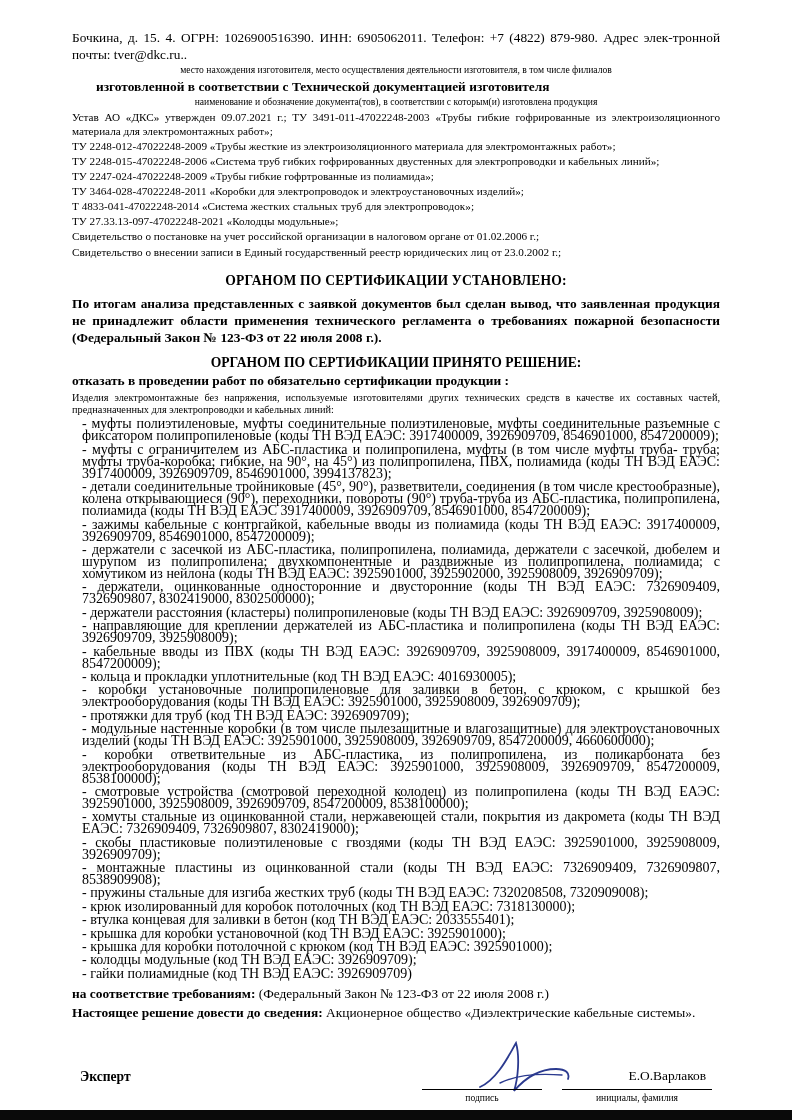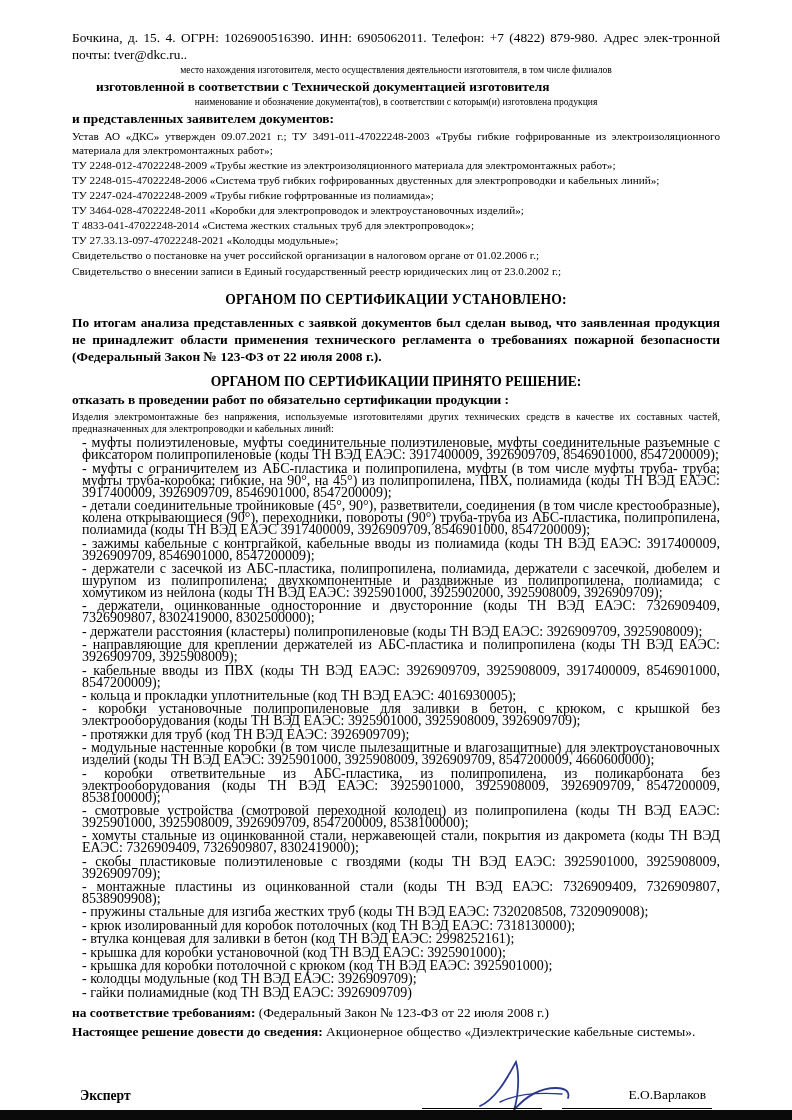--- a/index.html
+++ b/index.html
@@ -180,21 +180,20 @@
 
 <div class="page">
   <div class="content">
 
     <div class="hdr-block">Бочкина, д. 15. 4. ОГРН: 1026900516390. ИНН: 6905062011. Телефон: +7 (4822) 879-980. Адрес элек-тронной почты: tver@dkc.ru..</div>
     <div class="caption">место нахождения изготовителя, место осуществления деятельности изготовителя, в том числе филиалов</div>
 
     <div class="bold-left">изготовленной в соответствии с Технической документацией изготовителя</div>
     <div class="caption">наименование и обозначение документа(тов), в соответствии с которым(и) изготовлена продукция</div>
 
-    <div class="bold-left0">и представленных заявителем документов:</div>
 
     <div class="doclist">
       <div class="item">Устав АО «ДКС» утвержден 09.07.2021 г.; ТУ 3491-011-47022248-2003 «Трубы гибкие гофрированные из электроизоляционного материала для электромонтажных работ»;</div>
       <div class="item">ТУ 2248-012-47022248-2009 «Трубы жесткие из электроизоляционного материала для электромонтажных работ»;</div>
       <div class="item">ТУ 2248-015-47022248-2006 «Система труб гибких гофрированных двустенных для электропроводки и кабельных линий»;</div>
       <div class="item">ТУ 2247-024-47022248-2009 «Трубы гибкие гофртрованные из полиамида»;</div>
       <div class="item">ТУ 3464-028-47022248-2011 «Коробки для электропроводок и электроустановочных изделий»;</div>
       <div class="item">Т 4833-041-47022248-2014 «Система жестких стальных труб для электропроводок»;</div>
       <div class="item">ТУ 27.33.13-097-47022248-2021 «Колодцы модульные»;</div>
       <div class="item">Свидетельство о постановке на учет российской организации в налоговом органе от 01.02.2006 г.;</div>
@@ -203,40 +202,40 @@
 
     <div class="section-title">ОРГАНОМ ПО СЕРТИФИКАЦИИ УСТАНОВЛЕНО:</div>
     <div class="para-just">По итогам анализа представленных с заявкой документов был сделан вывод, что заявленная продукция не принадлежит области применения технического  регламента о требованиях пожарной безопасности (Федеральный Закон № 123-ФЗ от 22 июля 2008 г.).</div>
 
     <div class="decision-title">ОРГАНОМ ПО СЕРТИФИКАЦИИ ПРИНЯТО РЕШЕНИЕ:</div>
     <div class="decision-line">отказать в проведении работ по обязательно сертификации продукции :</div>
     <div class="intro-small">Изделия электромонтажные без напряжения, используемые изготовителями других технических средств в качестве их составных частей, предназначенных для электропроводки и кабельных линий:</div>
 
     <div class="bullets">
       <div class="b">- муфты полиэтиленовые, муфты соединительные полиэтиленовые, муфты соединительные разъемные с фиксатором полипропиленовые (коды ТН ВЭД ЕАЭС: 3917400009, 3926909709, 8546901000, 8547200009);</div>
-      <div class="b">- муфты с ограничителем из АБС-пластика и полипропилена, муфты (в том числе муфты труба- труба; муфты труба-коробка; гибкие, на 90°, на 45°) из полипропилена, ПВХ, полиамида (коды ТН ВЭД ЕАЭС: 3917400009, 3926909709, 8546901000, 8547200009);</div>
+      <div class="b">- муфты с ограничителем из АБС-пластика и полипропилена, муфты (в том числе муфты труба- труба; муфты труба-коробка; гибкие, на 90°, на 45°) из полипропилена, ПВХ, полиамида (коды ТН ВЭД ЕАЭС: 3917400009, 3926909709, 8546901000, 3994137823);</div>
       <div class="b">- детали соединительные тройниковые (45°, 90°), разветвители, соединения (в том числе крестообразные), колена открывающиеся (90°), переходники, повороты (90°) труба-труба из АБС-пластика, полипропилена, полиамида (коды ТН ВЭД ЕАЭС 3917400009, 3926909709, 8546901000, 8547200009);</div>
       <div class="b">- зажимы кабельные с контргайкой, кабельные вводы из полиамида (коды ТН ВЭД ЕАЭС: 3917400009, 3926909709, 8546901000, 8547200009);</div>
       <div class="b">- держатели с засечкой из АБС-пластика, полипропилена, полиамида, держатели с засечкой, дюбелем и шурупом из полипропилена; двухкомпонентные и раздвижные из полипропилена, полиамида; с хомутиком из нейлона (коды ТН ВЭД ЕАЭС: 3925901000, 3925902000, 3925908009, 3926909709);</div>
       <div class="b">- держатели, оцинкованные односторонние и двусторонние (коды ТН ВЭД ЕАЭС: 7326909409, 7326909807, 8302419000, 8302500000);</div>
       <div class="b">- держатели расстояния (кластеры) полипропиленовые (коды ТН ВЭД ЕАЭС: 3926909709, 3925908009);</div>
       <div class="b">- направляющие для креплении держателей из АБС-пластика и полипропилена (коды ТН ВЭД ЕАЭС: 3926909709, 3925908009);</div>
       <div class="b">- кабельные вводы из ПВХ (коды ТН ВЭД ЕАЭС: 3926909709, 3925908009, 3917400009, 8546901000, 8547200009);</div>
       <div class="b">- кольца и прокладки уплотнительные (код ТН ВЭД ЕАЭС: 4016930005);</div>
       <div class="b">- коробки установочные полипропиленовые для заливки в бетон, с крюком, с крышкой без электрооборудования (коды ТН ВЭД ЕАЭС: 3925901000, 3925908009, 3926909709);</div>
       <div class="b">- протяжки для труб (код ТН ВЭД ЕАЭС: 3926909709);</div>
       <div class="b">- модульные настенные коробки (в том числе пылезащитные и влагозащитные) для электроустановочных изделий (коды ТН ВЭД ЕАЭС: 3925901000, 3925908009, 3926909709, 8547200009, 4660600000);</div>
       <div class="b">- коробки ответвительные из АБС-пластика, из полипропилена, из поликарбоната без электрооборудования (коды ТН ВЭД ЕАЭС: 3925901000, 3925908009, 3926909709, 8547200009, 8538100000);</div>
       <div class="b">- смотровые устройства (смотровой переходной колодец) из полипропилена (коды ТН ВЭД ЕАЭС: 3925901000, 3925908009, 3926909709, 8547200009, 8538100000);</div>
       <div class="b">- хомуты стальные из оцинкованной стали, нержавеющей стали, покрытия из дакромета (коды ТН ВЭД ЕАЭС: 7326909409, 7326909807, 8302419000);</div>
       <div class="b">- скобы пластиковые полиэтиленовые с гвоздями (коды ТН ВЭД ЕАЭС: 3925901000, 3925908009, 3926909709);</div>
       <div class="b">- монтажные пластины из оцинкованной стали (коды ТН ВЭД ЕАЭС: 7326909409, 7326909807, 8538909908);</div>
       <div class="b">- пружины стальные для изгиба жестких труб (коды ТН ВЭД ЕАЭС: 7320208508, 7320909008);</div>
       <div class="b">- крюк изолированный для коробок потолочных (код ТН ВЭД ЕАЭС: 7318130000);</div>
-      <div class="b">- втулка концевая для заливки в бетон (код ТН ВЭД ЕАЭС: 2998252161);</div>
+      <div class="b">- втулка концевая для заливки в бетон (код ТН ВЭД ЕАЭС: 2033555401);</div>
       <div class="b">- крышка для коробки установочной (код ТН ВЭД ЕАЭС: 3925901000);</div>
       <div class="b">- крышка для коробки потолочной с крюком (код ТН ВЭД ЕАЭС: 3925901000);</div>
       <div class="b">- колодцы модульные (код ТН ВЭД ЕАЭС: 3926909709);</div>
       <div class="b">- гайки полиамидные (код ТН ВЭД ЕАЭС: 3926909709)</div>
     </div>
 
     <div class="conform">
       <span>на соответствие требованиям:</span><span class="normal"> (Федеральный Закон № 123-ФЗ от 22 июля 2008 г.)</span>
     </div>
 

